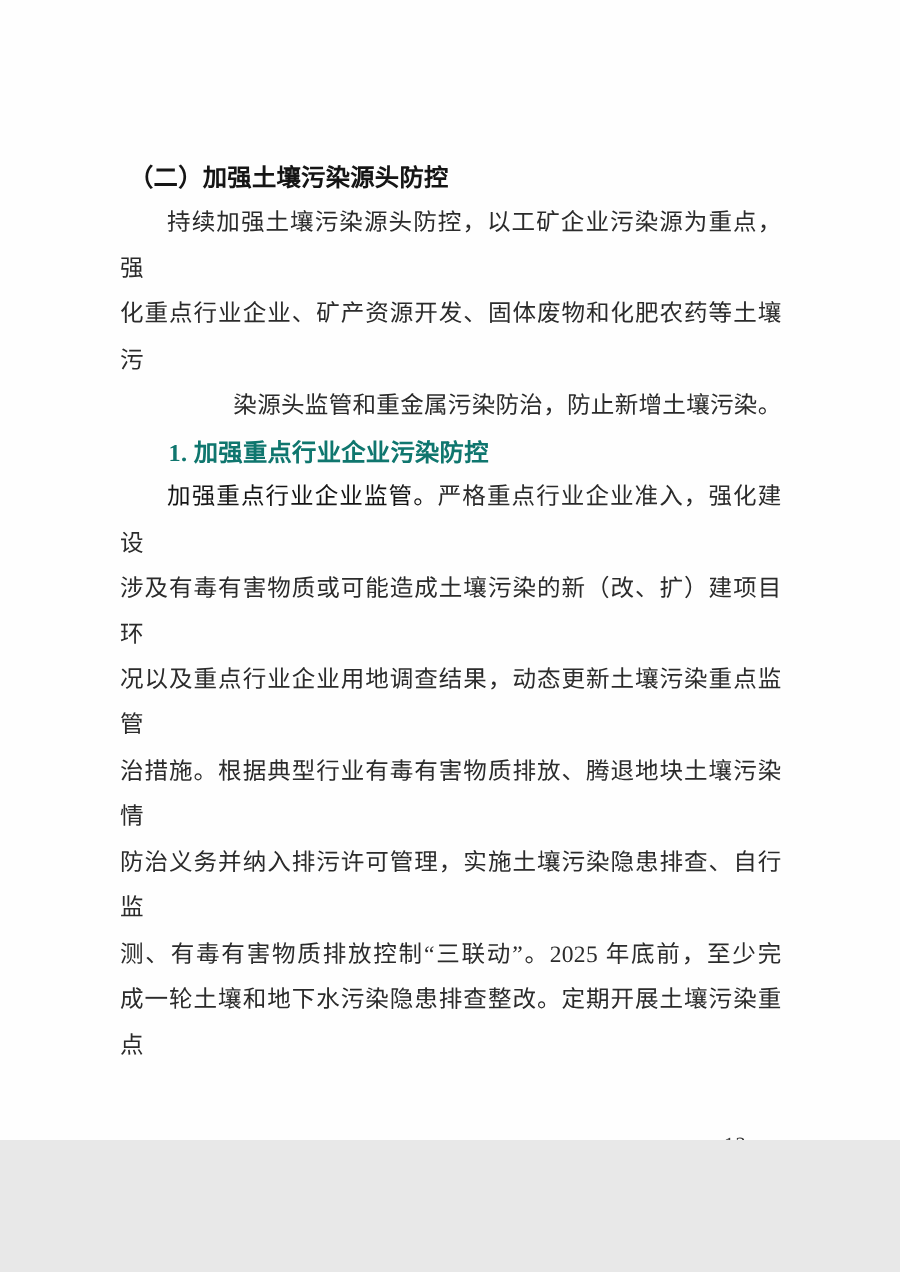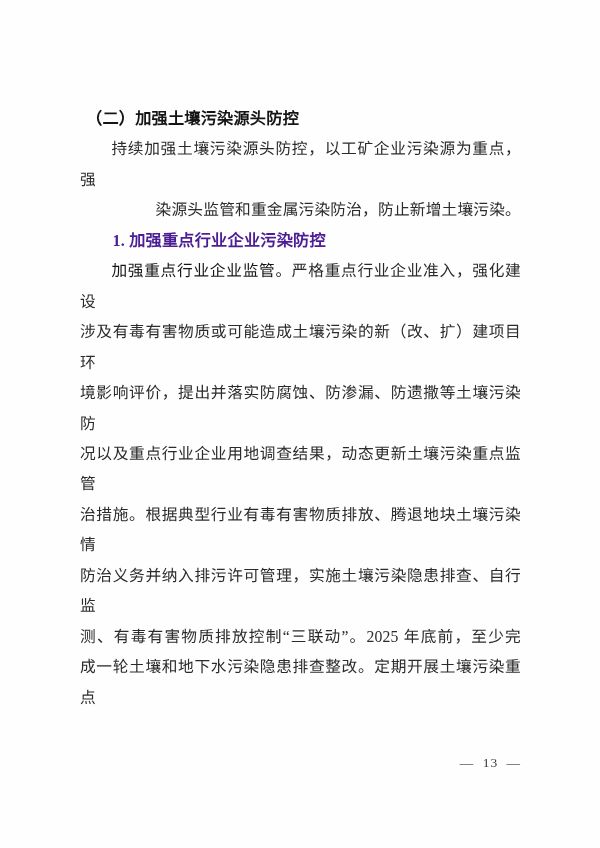--- a/index.html
+++ b/index.html
@@ -3,21 +3,21 @@
 <meta charset="utf-8">
 <style>
   html, body {
     margin: 0;
     padding: 0;
     background: #e8e8e8;
   }
   .page {
     position: relative;
     width: 600px;
-    height: 848px;
+    height: 760px;
     margin: 0 auto;
     background: #fefefe;
     font-family: "Liberation Serif", "DejaVu Serif", serif;
     color: #2b2b2b;
     overflow: hidden;
   }
   .content {
     position: absolute;
     left: 80px;
     top: 104px;
@@ -28,21 +28,21 @@
   }
   .h1 {
     font-weight: bold;
     color: #151515;
     padding-left: 6px;
     font-size: 16.2px;
     white-space: nowrap;
   }
   .h2 {
     font-weight: bold;
-    color: #4c1d95;
+    color: #0f766e;
     text-indent: 2em;
     font-size: 16.2px;
     white-space: nowrap;
   }
   .para { margin: 0; }
   .line {
     text-align: right;
     min-height: 30.45px;
   }
   .line.just {
@@ -69,32 +69,32 @@
 </head>
 <body>
 
 <div class="page">
   <div class="content">
 
     <div class="h1">（二）加强土壤污染源头防控</div>
 
     <div class="para">
         <div class="line just indent">持续加强土壤污染源头防控，以工矿企业污染源为重点，强</div>
+        <div class="line just">化重点行业企业、矿产资源开发、固体废物和化肥农药等土壤污</div>
         <div class="line">染源头监管和重金属污染防治，防止新增土壤污染。</div>
       </div>
 
     <div class="h2">1. 加强重点行业企业污染防控</div>
 
     <div class="para">
       <div class="line just indent">
         <span class="lead">加强重点行业企业监管。</span><span>严格重点行业企业准入，强化建设</span>
       </div>
       <div>
           <div class="line just">涉及有毒有害物质或可能造成土壤污染的新（改、扩）建项目环</div>
-          <div class="line just">境影响评价，提出并落实防腐蚀、防渗漏、防遗撒等土壤污染防</div>
           <div class="line just">况以及重点行业企业用地调查结果，动态更新土壤污染重点监管</div>
           <div class="line just">治措施。根据典型行业有毒有害物质排放、腾退地块土壤污染情</div>
           <div class="line just">防治义务并纳入排污许可管理，实施土壤污染隐患排查、自行监</div>
           <div class="line just">测、有毒有害物质排放控制“三联动”。2025 年底前，至少完</div>
           <div class="line just">成一轮土壤和地下水污染隐患排查整改。定期开展土壤污染重点</div>
         </div>
     </div>
 
   </div>
 

